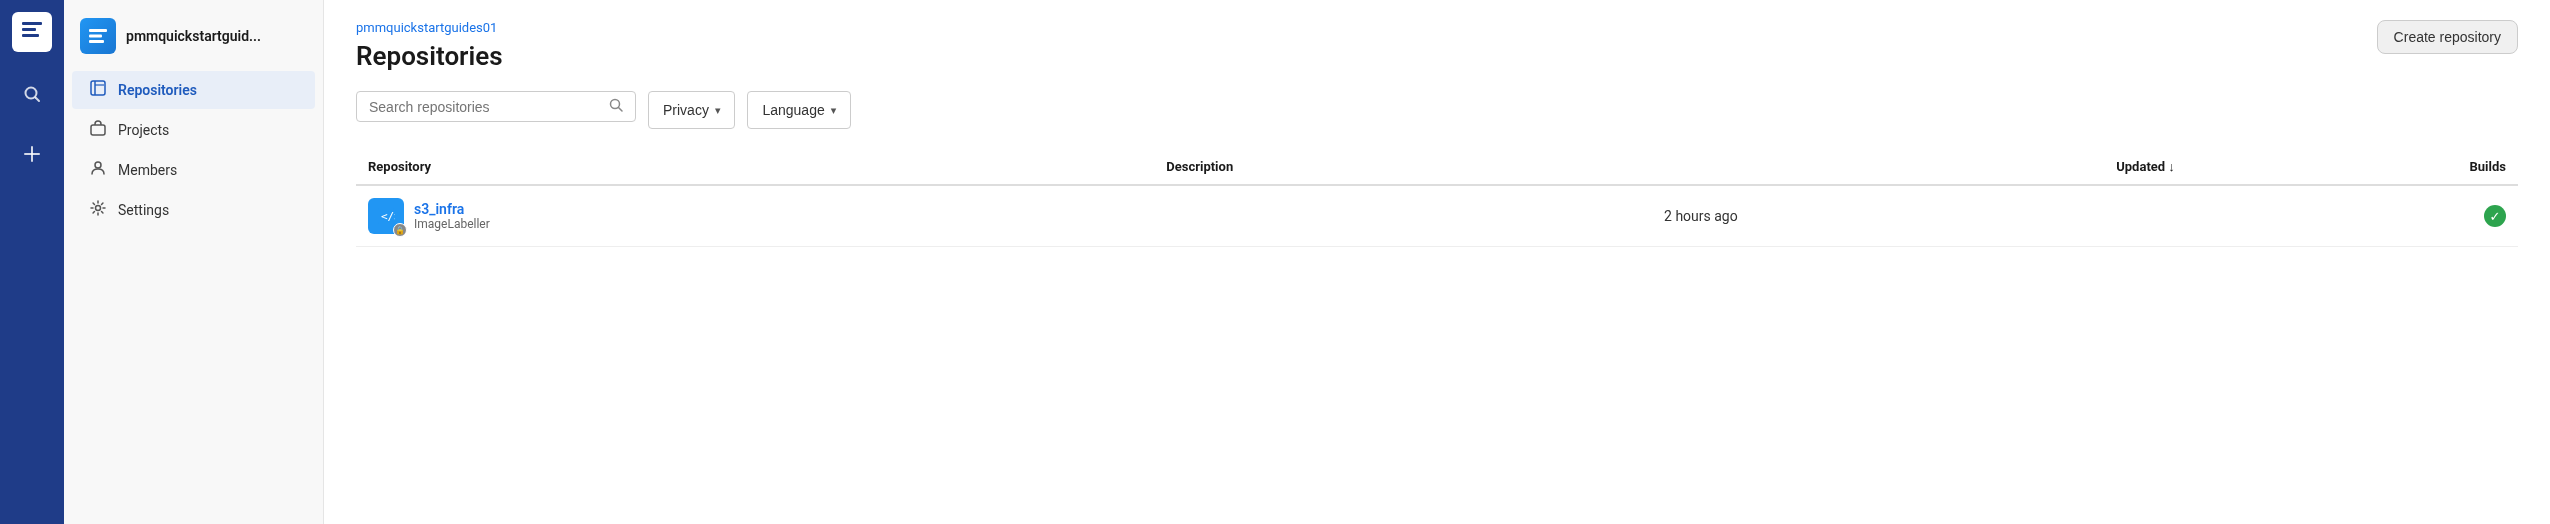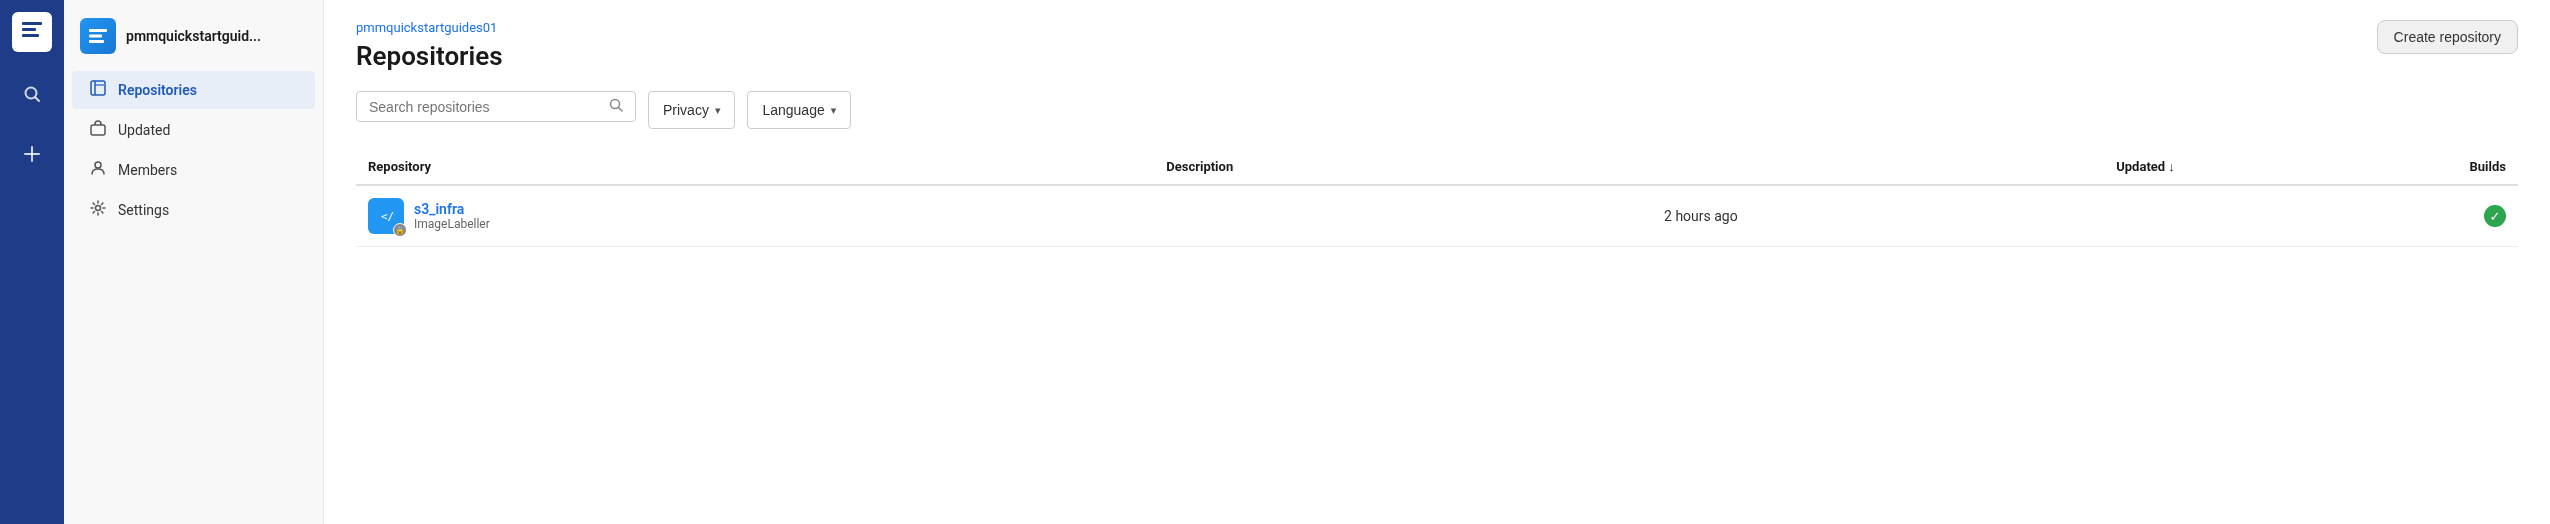--- a/index.html
+++ b/index.html
@@ -321,21 +321,21 @@
     <span>Repositories</span>
   </div>
 
   <div class="nav-item">
     <span class="nav-icon">
       <svg width="16" height="16" viewBox="0 0 16 16" fill="none">
         <rect x="1" y="5" width="14" height="10" rx="2" stroke="#555" stroke-width="1.5" fill="none"></rect>
         <path d="M5 5V4a3 3 0 0 1 6 0v1" stroke="#555" stroke-width="1.5" fill="none"></path>
       </svg>
     </span>
-    <span>Updated</span>
+    <span>Projects</span>
   </div>
 
 
   <div class="nav-item">
     <span class="nav-icon">
       <svg width="16" height="16" viewBox="0 0 16 16" fill="none">
         <circle cx="8" cy="5" r="3" stroke="#555" stroke-width="1.5" fill="none"></circle>
         <path d="M2 14c0-3.314 2.686-5 6-5s6 1.686 6 5" stroke="#555" stroke-width="1.5" stroke-linecap="round" fill="none"></path>
       </svg>
     </span>

